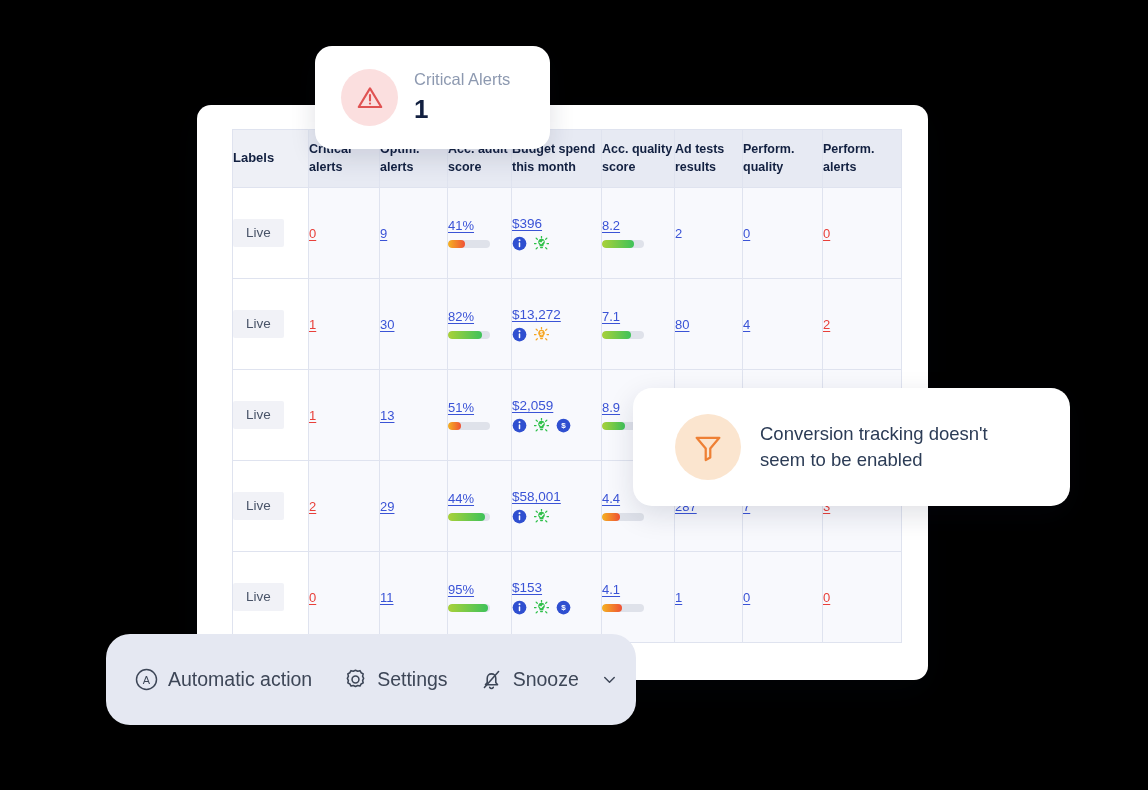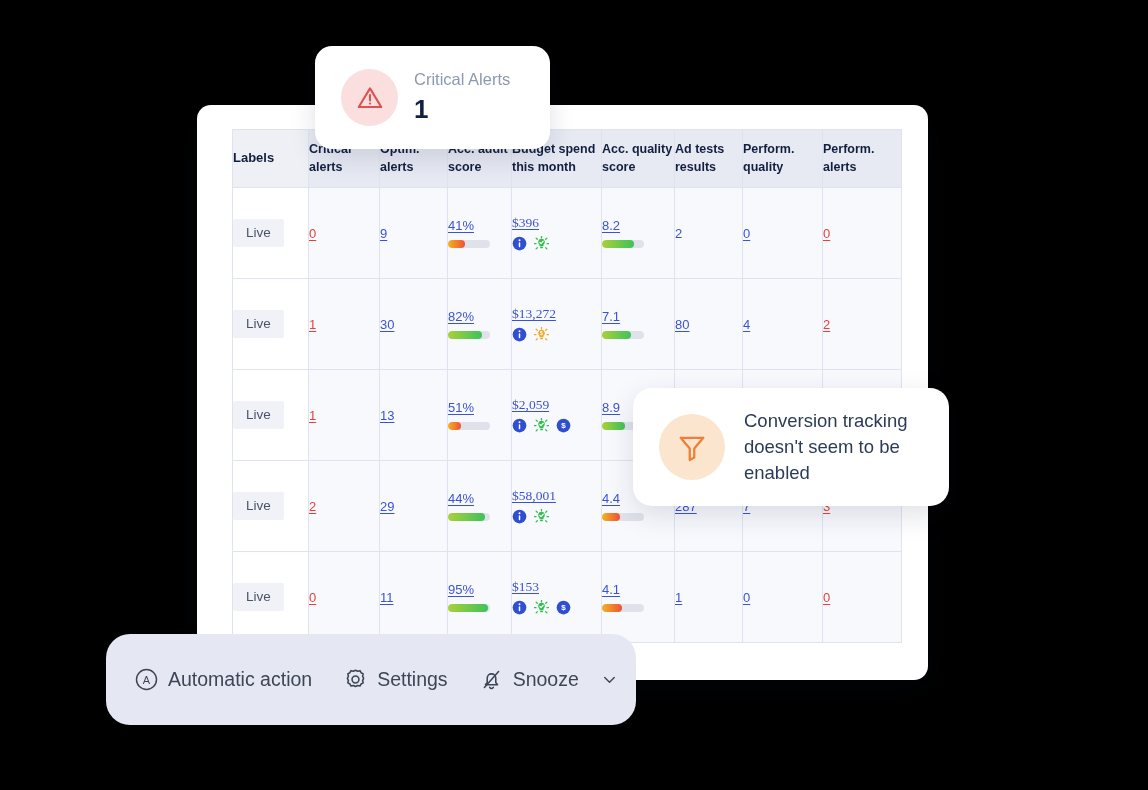--- a/index.html
+++ b/index.html
@@ -91,21 +91,20 @@
   .lnk.red { color: #e8403a; }
   .lnk.plain { text-decoration: none; }
 
   .money {
     display: block;
     color: #3a53d6;
     text-decoration: underline;
     text-underline-offset: 2px;
     font-size: 13.5px;
     margin-bottom: 5px;
-    font-family: Liberation Serif, serif;
   }
 
   
   .bar-track {
     width: 42px;
     height: 8px;
     border-radius: 5px;
     background: #dfe2ea;
     margin-top: 7px;
     overflow: hidden;
@@ -145,28 +144,28 @@
   }
   .ca-text { margin-left: 16px; }
   .ca-title { color: #8d99b0; font-size: 16.5px; line-height: 1.1; }
   .ca-value { color: #122040; font-size: 26px; font-weight: bold; margin-top: 6px; }
 
   
   #conversion-card {
     position: absolute;
     left: 633px;
     top: 388px;
-    width: 316px;
+    width: 437px;
     height: 118px;
     background: #ffffff;
     border-radius: 19px;
     box-shadow: 0 9px 28px rgba(20, 30, 60, 0.13);
     display: flex;
     align-items: center;
-    padding-left: 26px;
+    padding-left: 42px;
     box-sizing: border-box;
   }
   #conversion-card .circle {
     width: 66px; height: 66px;
     border-radius: 50%;
     background: #fbe5cf;
     display: flex; align-items: center; justify-content: center;
     flex: none;
   }
   .cv-text {

